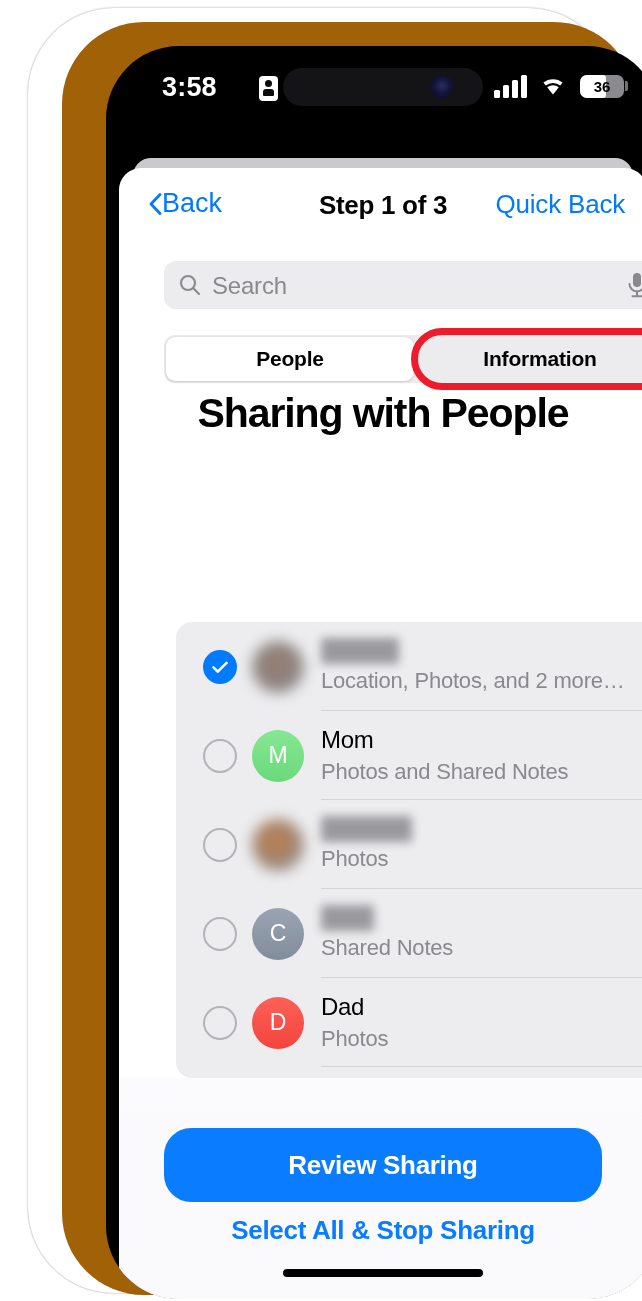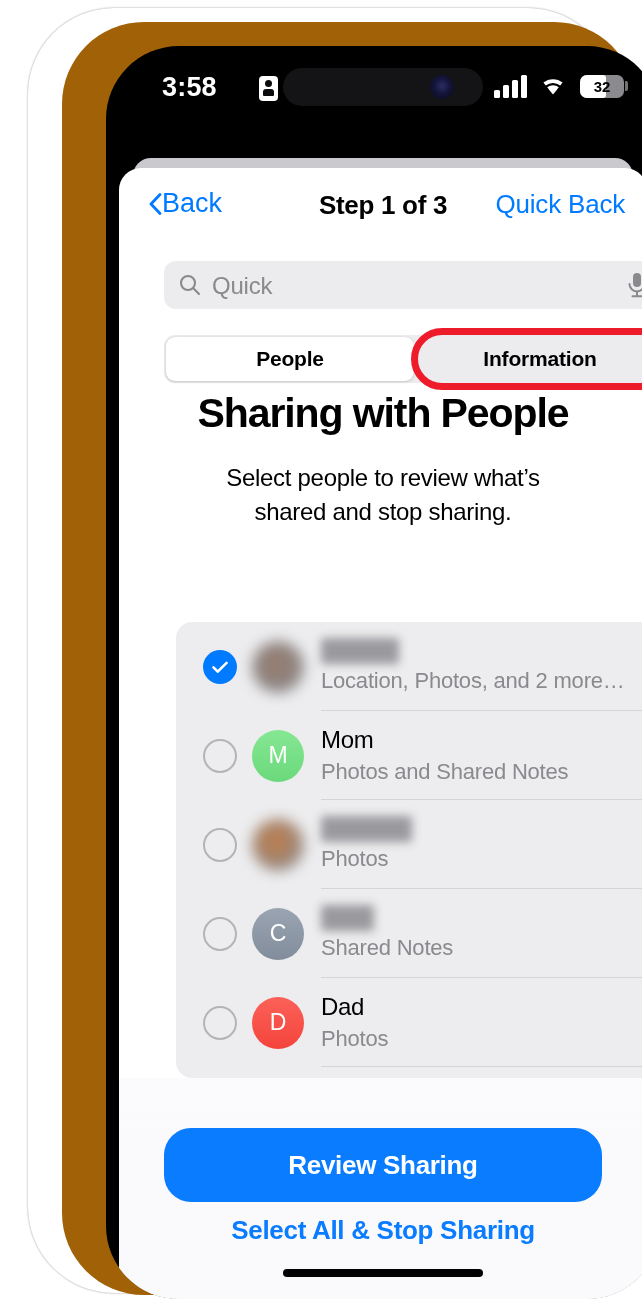--- a/index.html
+++ b/index.html
@@ -315,21 +315,21 @@
             <i></i>
             <i></i>
         </div>
         <svg id="wifi-icon" viewBox="0 0 30 24">
           <path d="M15 20.5l-4.1-5.1a6.6 6.6 0 018.2 0z" fill="#fff"></path>
           <path d="M5.4 8.6a15 15 0 0119.2 0l-2.4 3a11.3 11.3 0 00-14.4 0z" fill="#fff"></path>
           <path d="M9.2 13.3a9.2 9.2 0 0111.6 0l-2.4 3a5.4 5.4 0 00-6.8 0z" fill="#fff"></path>
         </svg>
         <div id="battery-icon">
           <div id="battery-fill"></div>
-          <div id="battery-level">32</div>
+          <div id="battery-level">36</div>
         </div>
         <div id="battery-cap"></div>
       </div>
 
       <div id="sheet-behind"></div>
 
       <div id="sheet">
 
         <div id="nav-bar">
           <div id="back-button">
@@ -340,37 +340,36 @@
           </div>
           <div id="nav-title">Step 1 of 3</div>
           <div id="quick-exit">Quick Back</div>
         </div>
 
         <div id="search-bar">
           <svg id="search-icon" viewBox="0 0 24 24">
             <circle cx="10" cy="10" r="7" stroke="#8a8a8e" stroke-width="2.1" fill="none"></circle>
             <path d="M15.3 15.3L21 21" stroke="#8a8a8e" stroke-width="2.1" stroke-linecap="round"></path>
           </svg>
-          <div id="search-placeholder">Quick</div>
+          <div id="search-placeholder">Search</div>
           <svg id="mic-icon" viewBox="0 0 22 26">
             <rect x="7" y="1" width="8" height="14" rx="4" fill="#8a8a8e"></rect>
             <path d="M3.5 12a7.5 7.5 0 0015 0" stroke="#8a8a8e" stroke-width="2" fill="none" stroke-linecap="round"></path>
             <path d="M11 19.5V24" stroke="#8a8a8e" stroke-width="2" stroke-linecap="round"></path>
             <path d="M6.5 24.3h9" stroke="#8a8a8e" stroke-width="2" stroke-linecap="round"></path>
           </svg>
         </div>
 
         <div id="segmented-control">
           <div class="segment selected">People</div>
           <div class="segment" id="segment-information">Information</div>
         </div>
         <div id="segment-highlight"></div>
 
         <div id="page-title">Sharing with People</div>
-        <div id="page-subtitle">Select people to review what’s shared and stop sharing.</div>
 
         <div id="people-list">
 
           <div class="person-row">
             <div class="select-circle checked">
               <svg width="20" height="20" viewBox="0 0 20 20">
                 <path d="M3.5 10.4l4.2 4.3L16.6 5.8" stroke="#fff" stroke-width="2.6" fill="none" stroke-linecap="round" stroke-linejoin="round"></path>
               </svg>
             </div>
             <div class="avatar blurred"></div>

